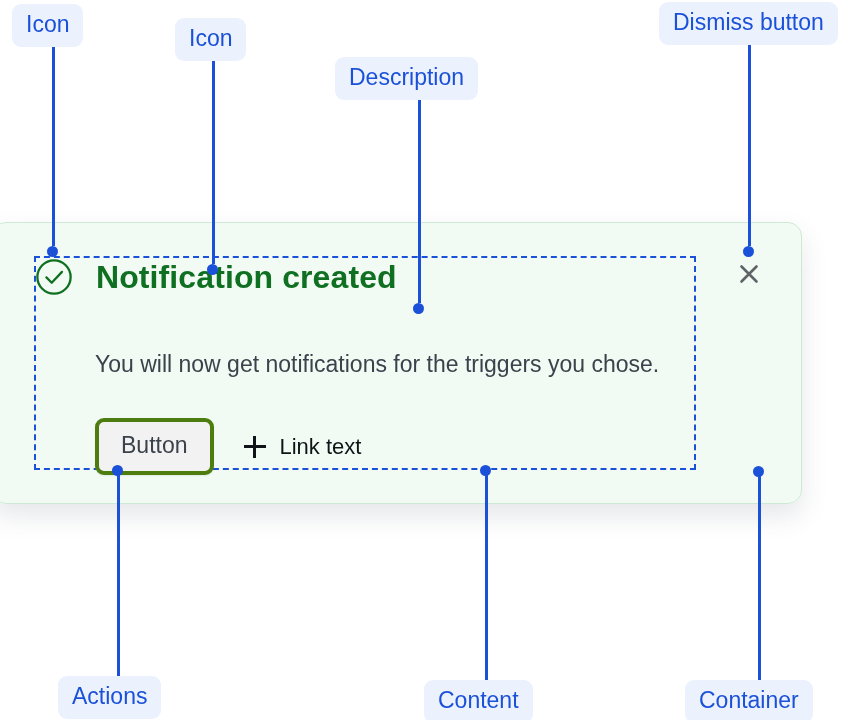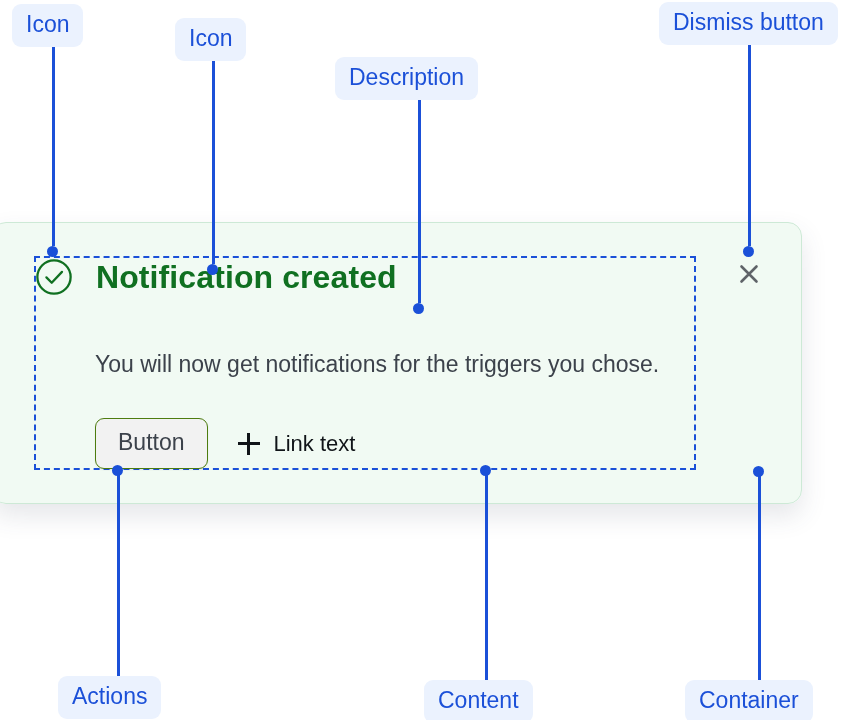--- a/index.html
+++ b/index.html
@@ -115,21 +115,21 @@
   
   .actions-row {
     position: absolute;
     left: 95px;
     top: 418px;
     display: flex;
     align-items: center;
   }
   .action-button {
     background: #f2f2f2;
-    border: 1px solid #4d7c0f;
+    border: 4px solid #4d7c0f;
     border-radius: 9px;
     color: #3c424b;
     font-family: "Liberation Sans", sans-serif;
     font-size: 23px;
     line-height: 1;
     padding: 12px 22px 14px 22px;
     box-shadow: 0 1px 2px rgba(0,0,0,0.07);
     cursor: pointer;
   }
   .action-link {

